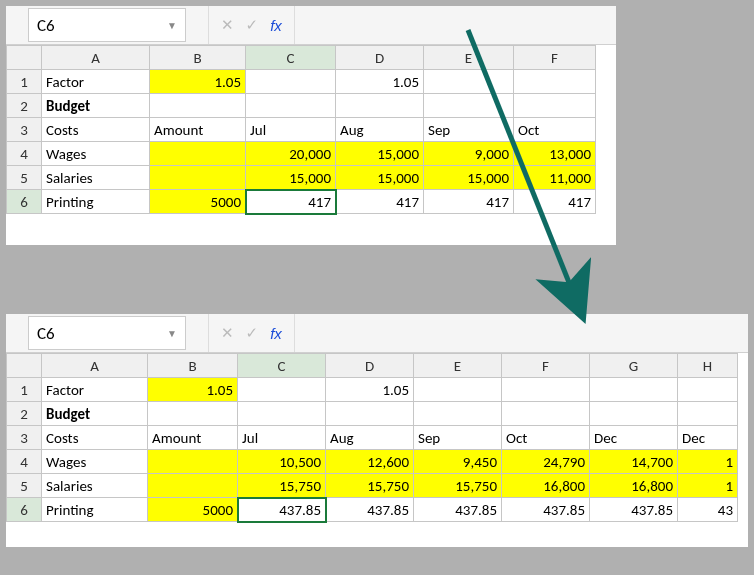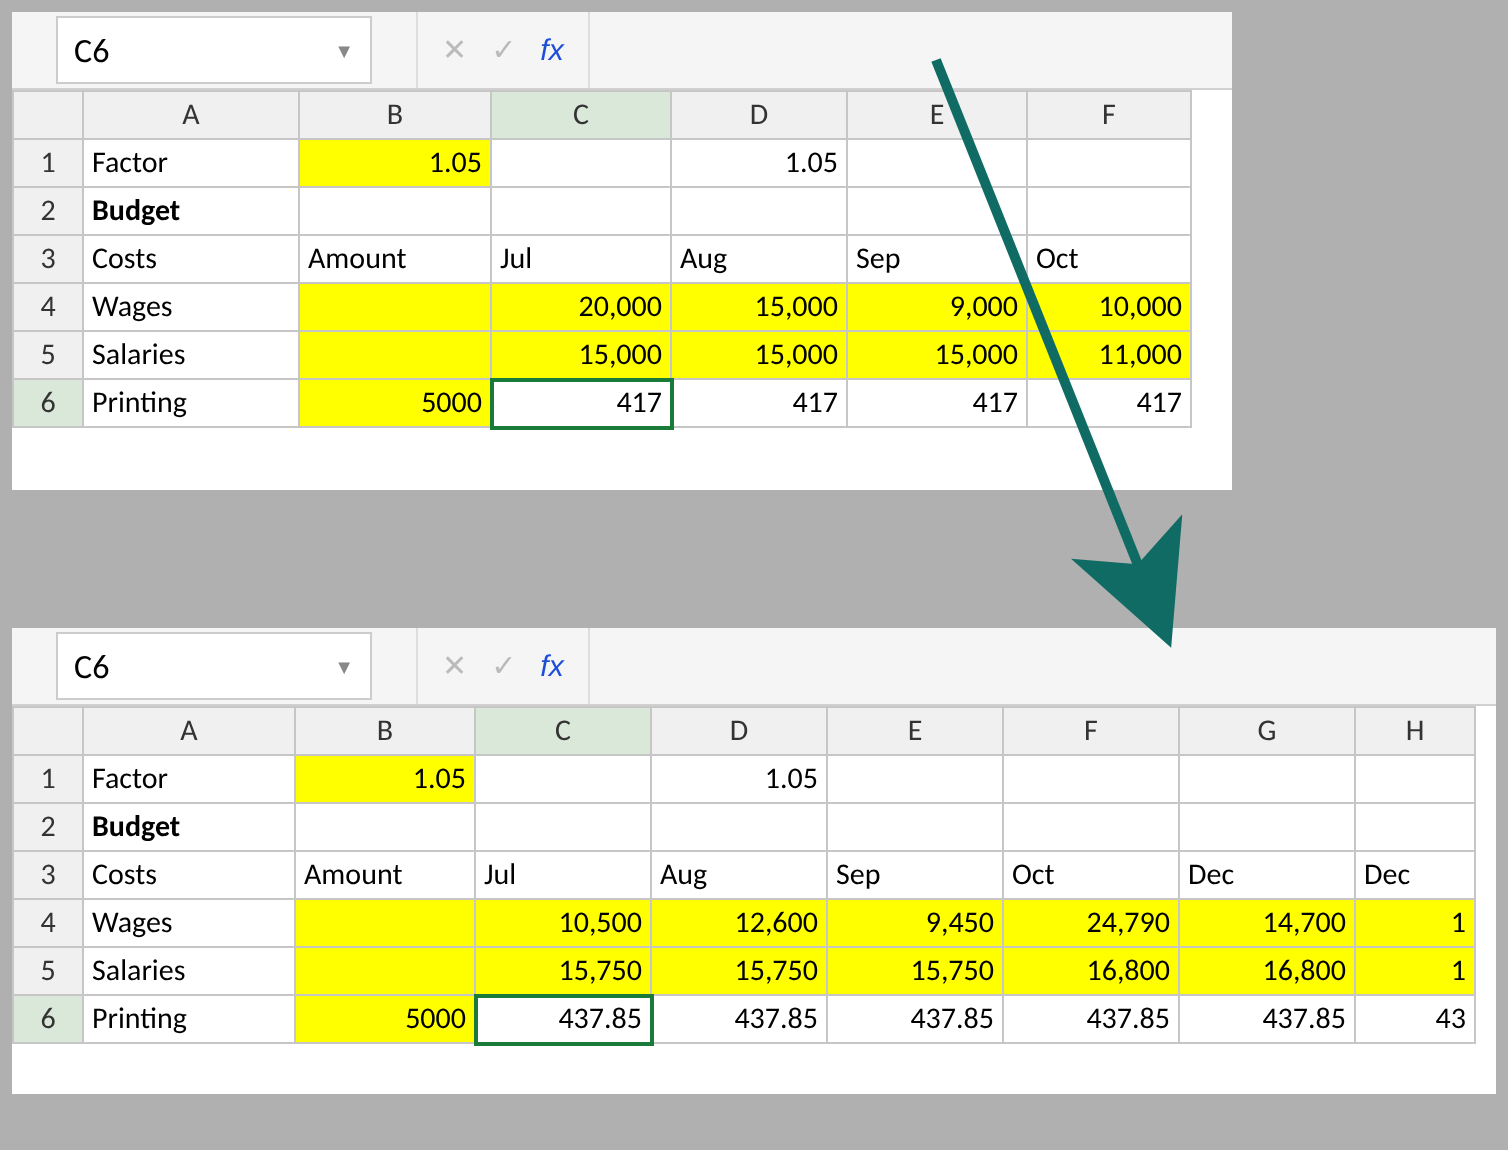--- a/index.html
+++ b/index.html
@@ -188,21 +188,21 @@
             <td>Sep</td>
             <td>Oct</td>
           </tr>
           <tr>
             <th class="rowhdr">4</th>
             <td>Wages</td>
             <td class="yellow"></td>
             <td class="yellow num">20,000</td>
             <td class="yellow num">15,000</td>
             <td class="yellow num">9,000</td>
-            <td class="yellow num">10,000</td>
+            <td class="yellow num">13,000</td>
           </tr>
           <tr>
             <th class="rowhdr">5</th>
             <td>Salaries</td>
             <td class="yellow"></td>
             <td class="yellow num">15,000</td>
             <td class="yellow num">15,000</td>
             <td class="yellow num">15,000</td>
             <td class="yellow num">11,000</td>
           </tr>

